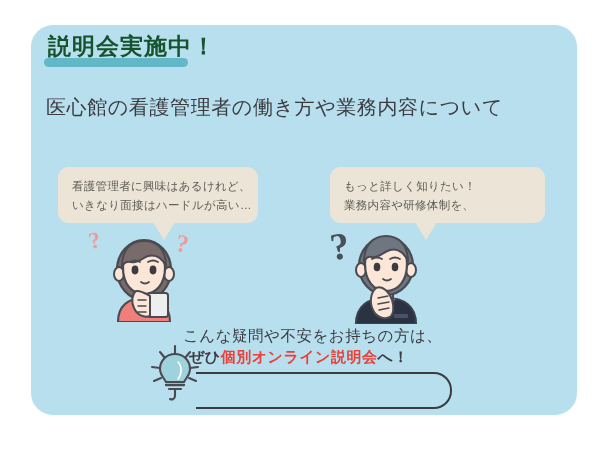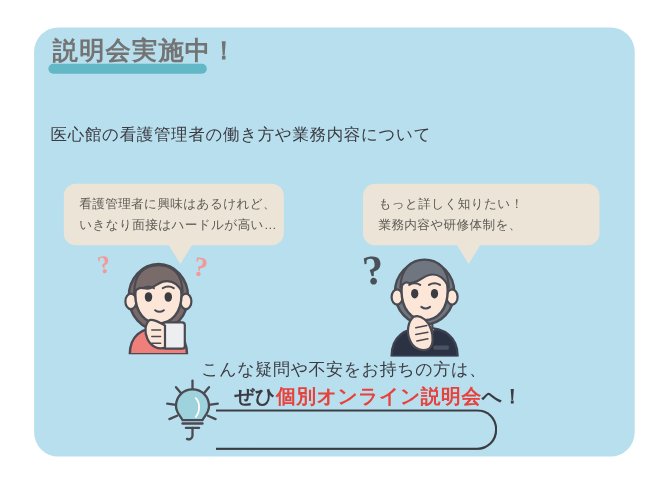--- a/index.html
+++ b/index.html
@@ -41,35 +41,34 @@
     background: #62b8c6;
     border-radius: 5px;
   }
   .heading-text {
     position: absolute;
     left: 48px;
     top: 31px;
     font-size: 23px;
     font-weight: bold;
     letter-spacing: 1px;
-    color: #737373;
+    color: #14532d;
     white-space: nowrap;
   }
 
   
   .lead {
     position: absolute;
     left: 46px;
     top: 92px;
-    font-size: 15px;
+    font-size: 20px;
     line-height: 30px;
     color: #3b3b42;
     letter-spacing: 0.6px;
     white-space: nowrap;
-    margin-top: 16px;
   }
   .lead div { white-space: nowrap; }
 
   
   .bubble {
     position: absolute;
     background: #ece5d7;
     border-radius: 11px;
     color: #5d5a55;
     font-size: 11.5px;
@@ -127,26 +126,25 @@
     font-size: 15.5px;
     color: #3b3b42;
     letter-spacing: 0.5px;
     white-space: nowrap;
     text-align: right;
   }
   .cta-line2 {
     position: absolute;
     left: 189px;
     top: 348px;
-    font-size: 18px;
+    font-size: 15px;
     font-weight: bold;
     color: #3b3b42;
     letter-spacing: 0.5px;
     white-space: nowrap;
-    padding-left: 24px;
   }
   .accent-red { color: #e8403a; }
 
   .cta-bracket {
     position: absolute;
     left: 196px;
     top: 372px;
     width: 256px;
     height: 37px;
     border: 2px solid #3b3b42;

